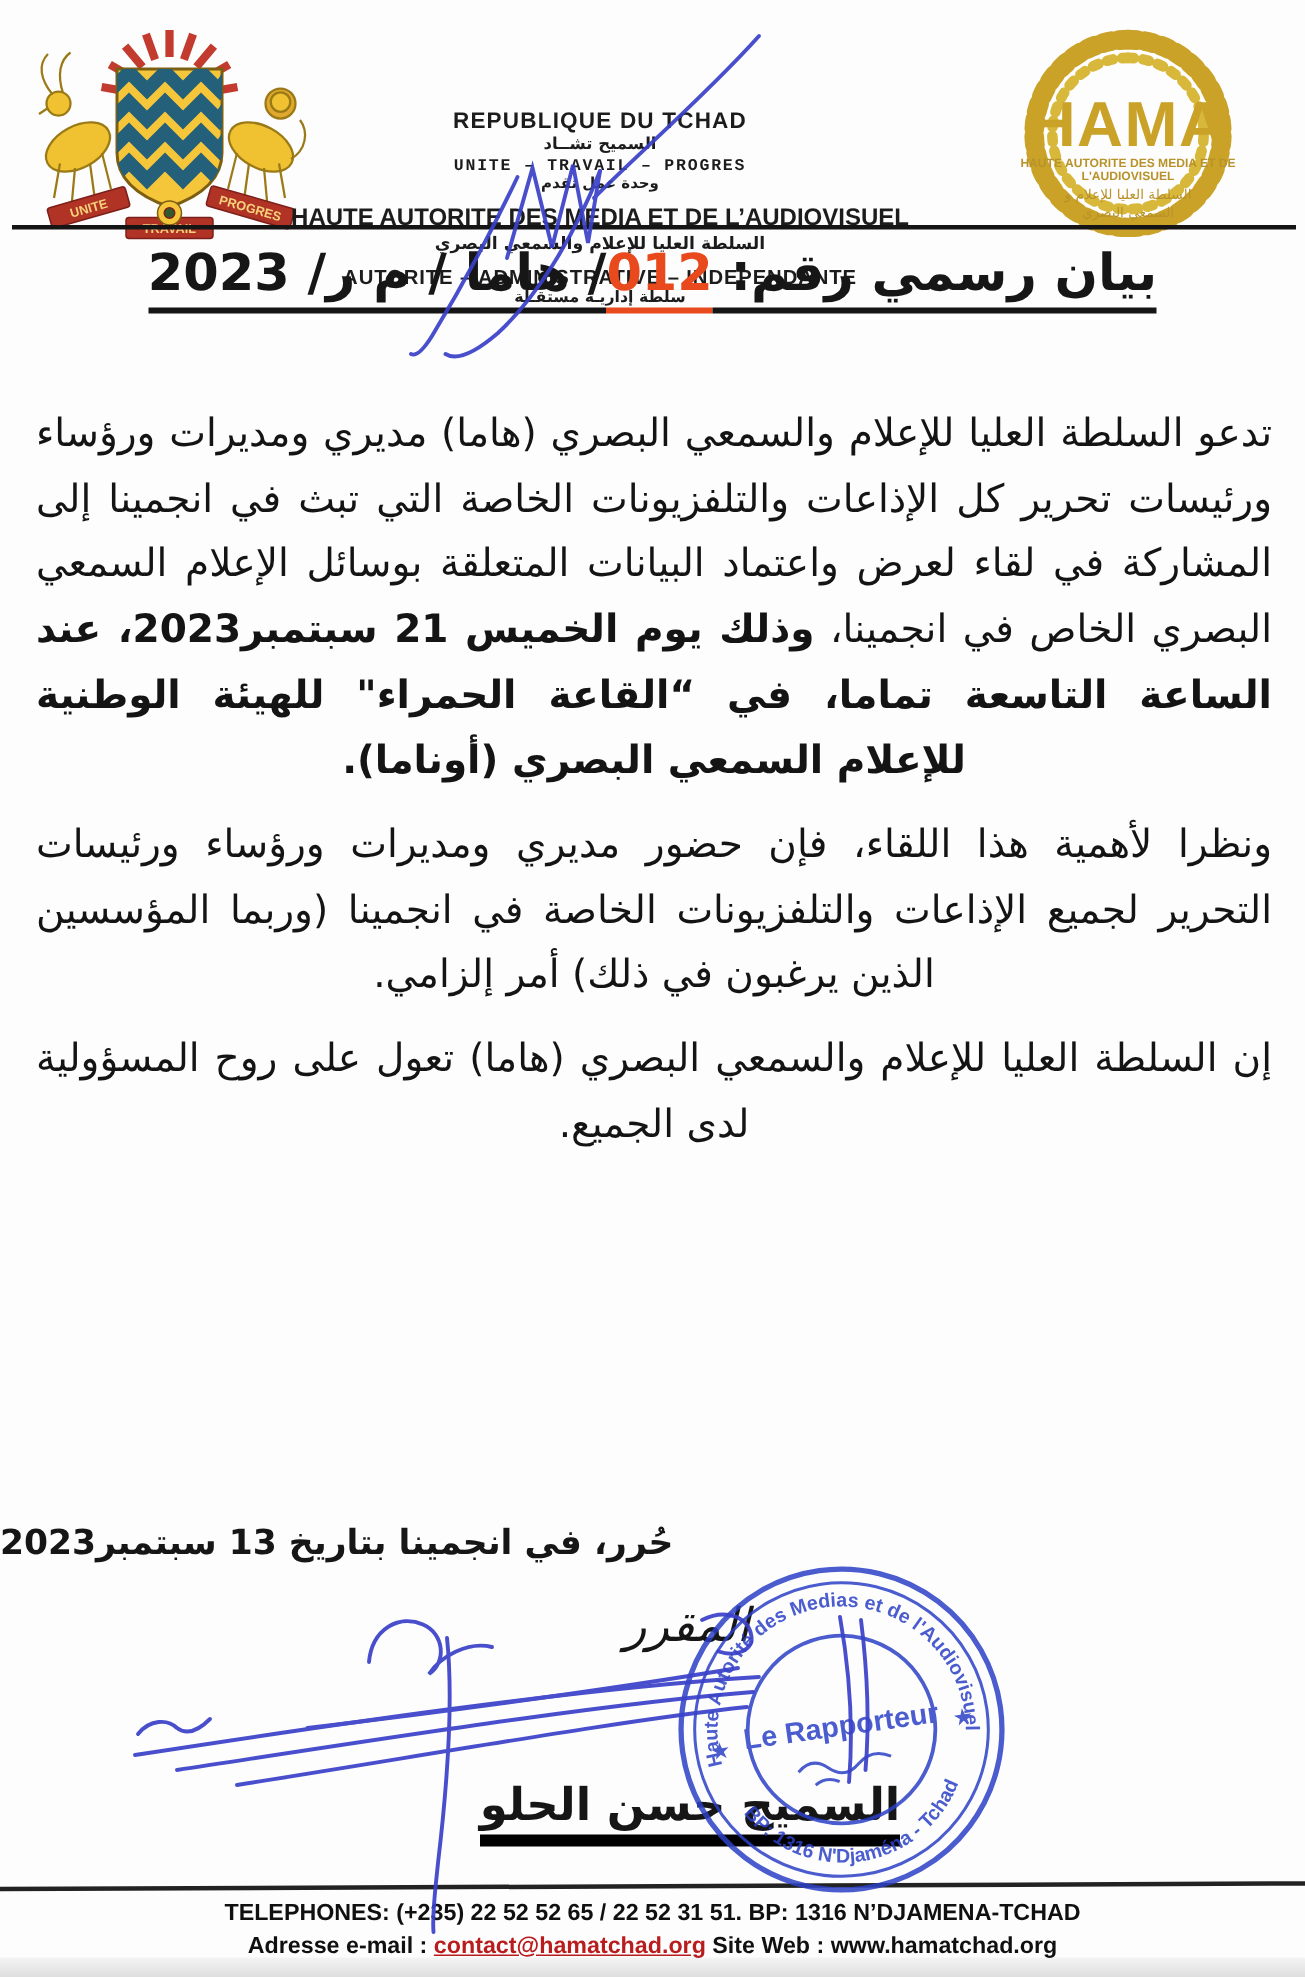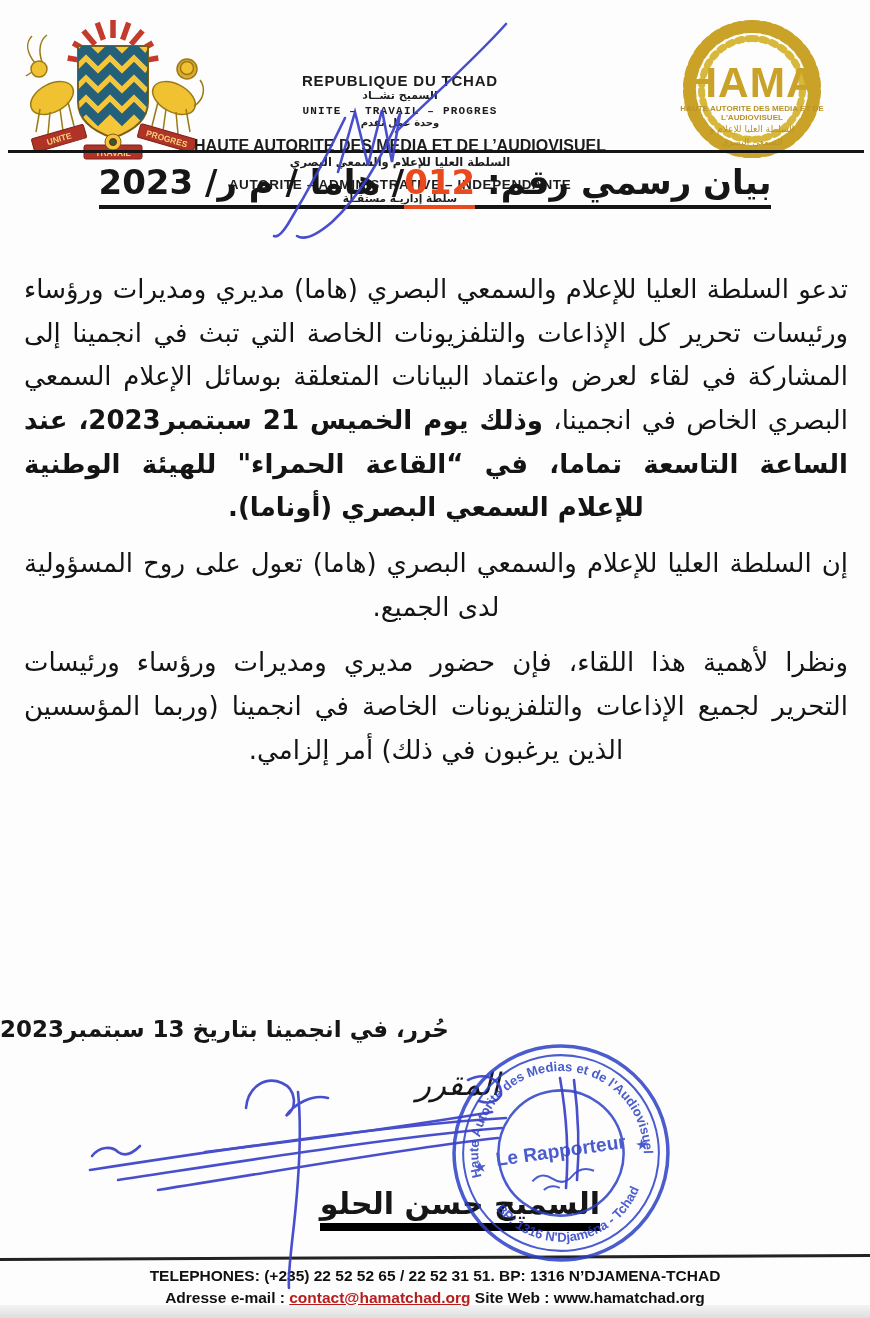--- a/index.html
+++ b/index.html
@@ -145,22 +145,22 @@
   <div class="header-rule"></div>
 
   <div class="title-wrap">
     <h1 class="doc-title" style="margin:0;">
       <span class="seg">بيان رسمي رقم: </span><span class="seg num">012</span><span class="seg">/ هاما / م ر/ 2023</span>
     </h1>
   </div>
 
   <div class="body-text">
     <p><span>تدعو السلطة العليا للإعلام والسمعي البصري (هاما) مديري ومديرات ورؤساء ورئيسات تحرير كل الإذاعات والتلفزيونات الخاصة التي تبث في انجمينا إلى المشاركة في لقاء لعرض واعتماد البيانات المتعلقة بوسائل الإعلام السمعي البصري الخاص في انجمينا، </span><span class="b">وذلك يوم الخميس 21 سبتمبر2023، عند الساعة التاسعة تماما، في “القاعة الحمراء" للهيئة الوطنية للإعلام السمعي البصري (أوناما).</span></p>
+    <p>ونظرا لأهمية هذا اللقاء، فإن حضور مديري ومديرات ورؤساء ورئيسات التحرير لجميع الإذاعات والتلفزيونات الخاصة في انجمينا (وربما المؤسسين الذين يرغبون في ذلك) أمر إلزامي.</p>
     <p>إن السلطة العليا للإعلام والسمعي البصري (هاما) تعول على روح المسؤولية لدى الجميع.</p>
-    <p>ونظرا لأهمية هذا اللقاء، فإن حضور مديري ومديرات ورؤساء ورئيسات التحرير لجميع الإذاعات والتلفزيونات الخاصة في انجمينا (وربما المؤسسين الذين يرغبون في ذلك) أمر إلزامي.</p>
   </div>
 
   <div class="date-line">حُرر، في انجمينا بتاريخ 13 سبتمبر2023</div>
   <div class="role">المقرر</div>
   <div class="signer"><span>السميح حسن الحلو</span></div>
 
   <svg class="stamp" viewBox="0 0 224 224">
     <defs>
       <path id="stampTop" d="M38,148 A82,82 0 1 1 186,148"></path>
       <path id="stampBottom" d="M30,118 A82,82 0 0 0 194,118"></path>

